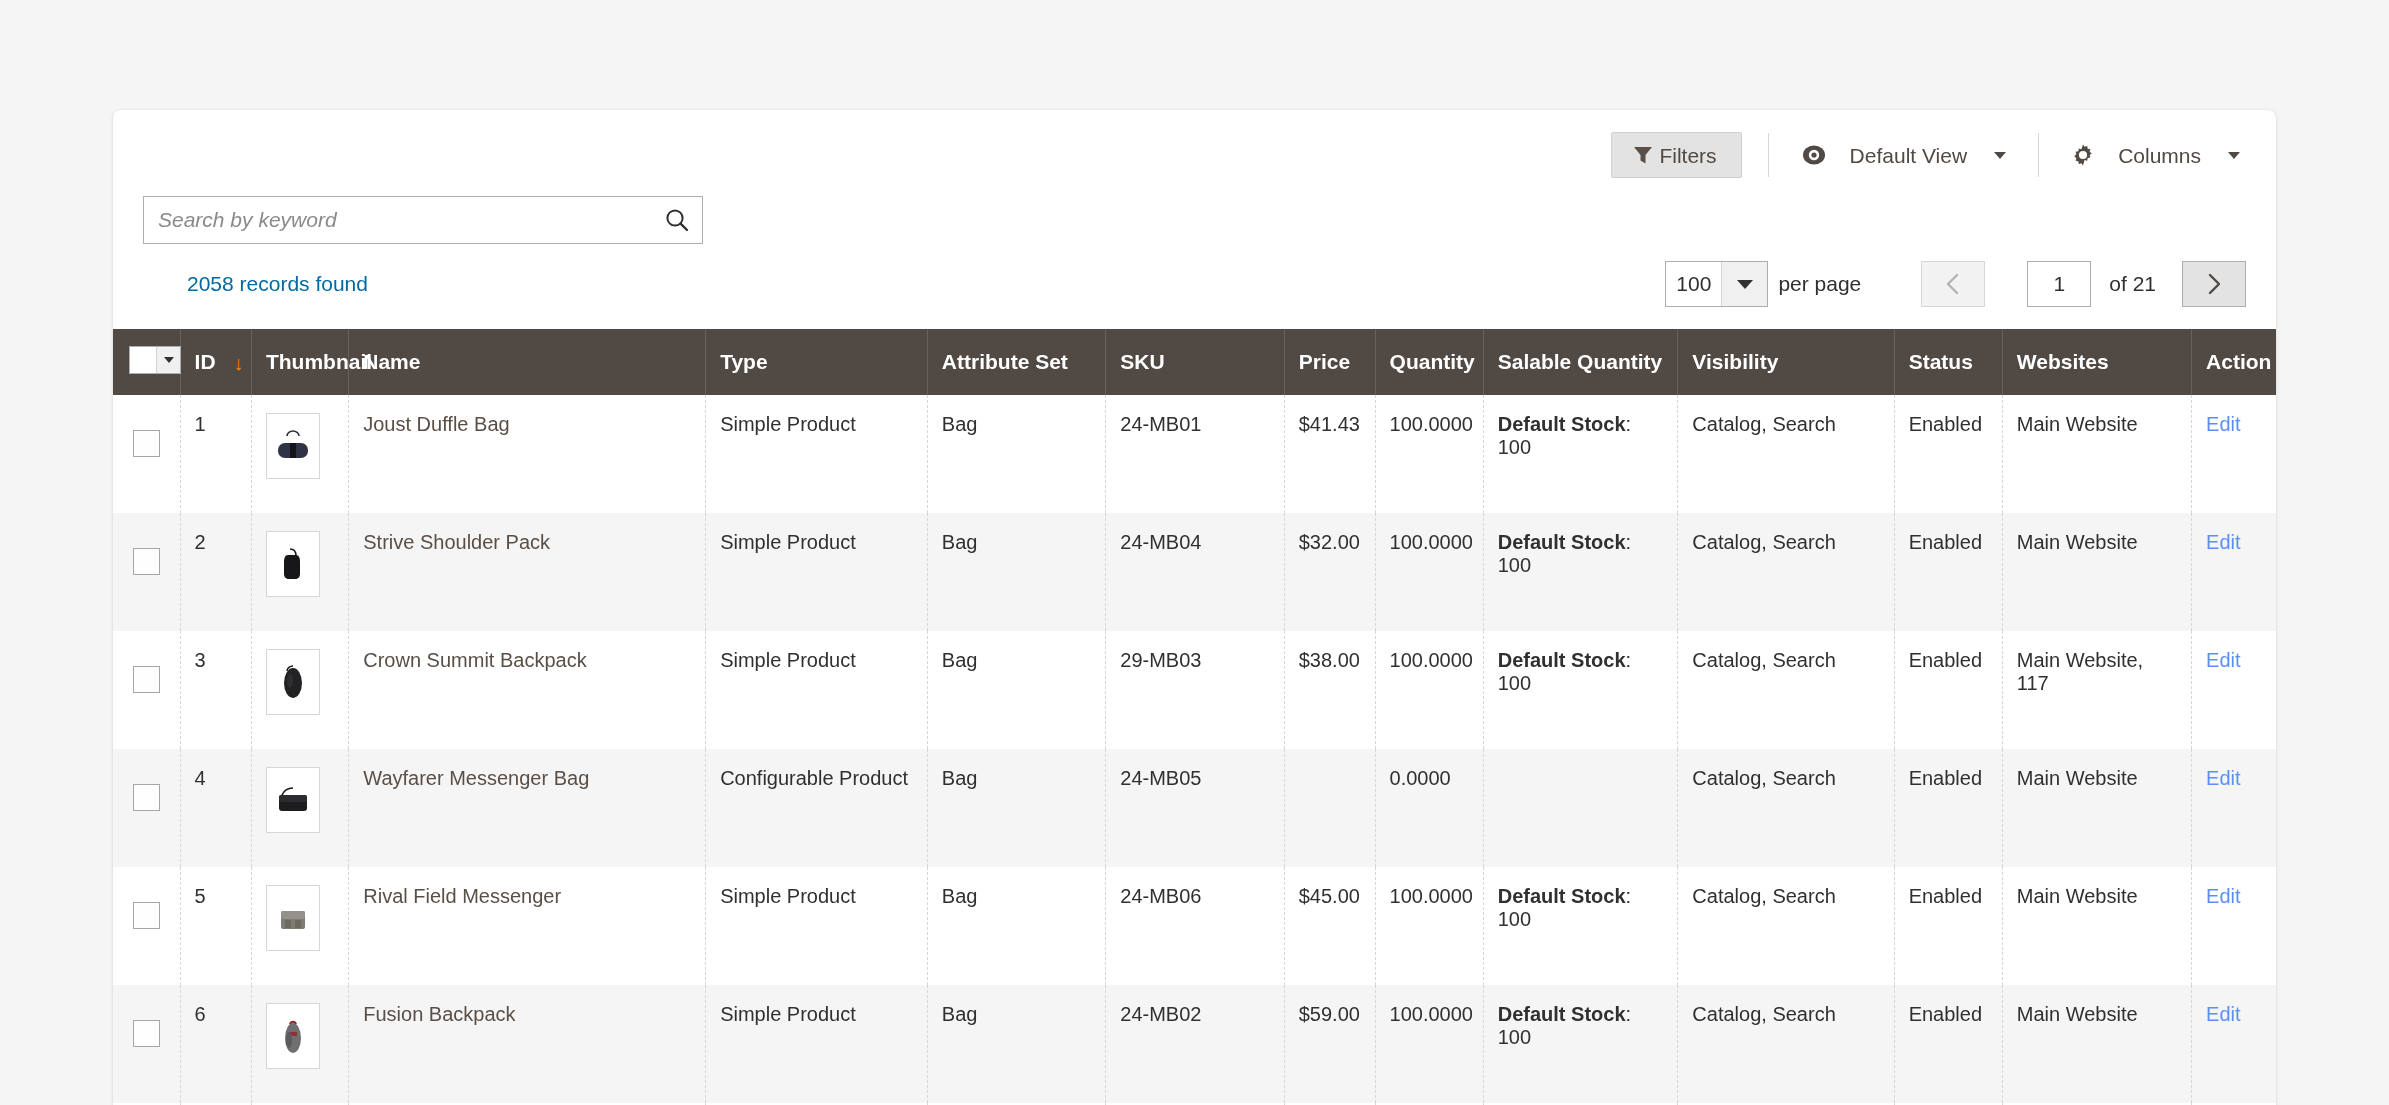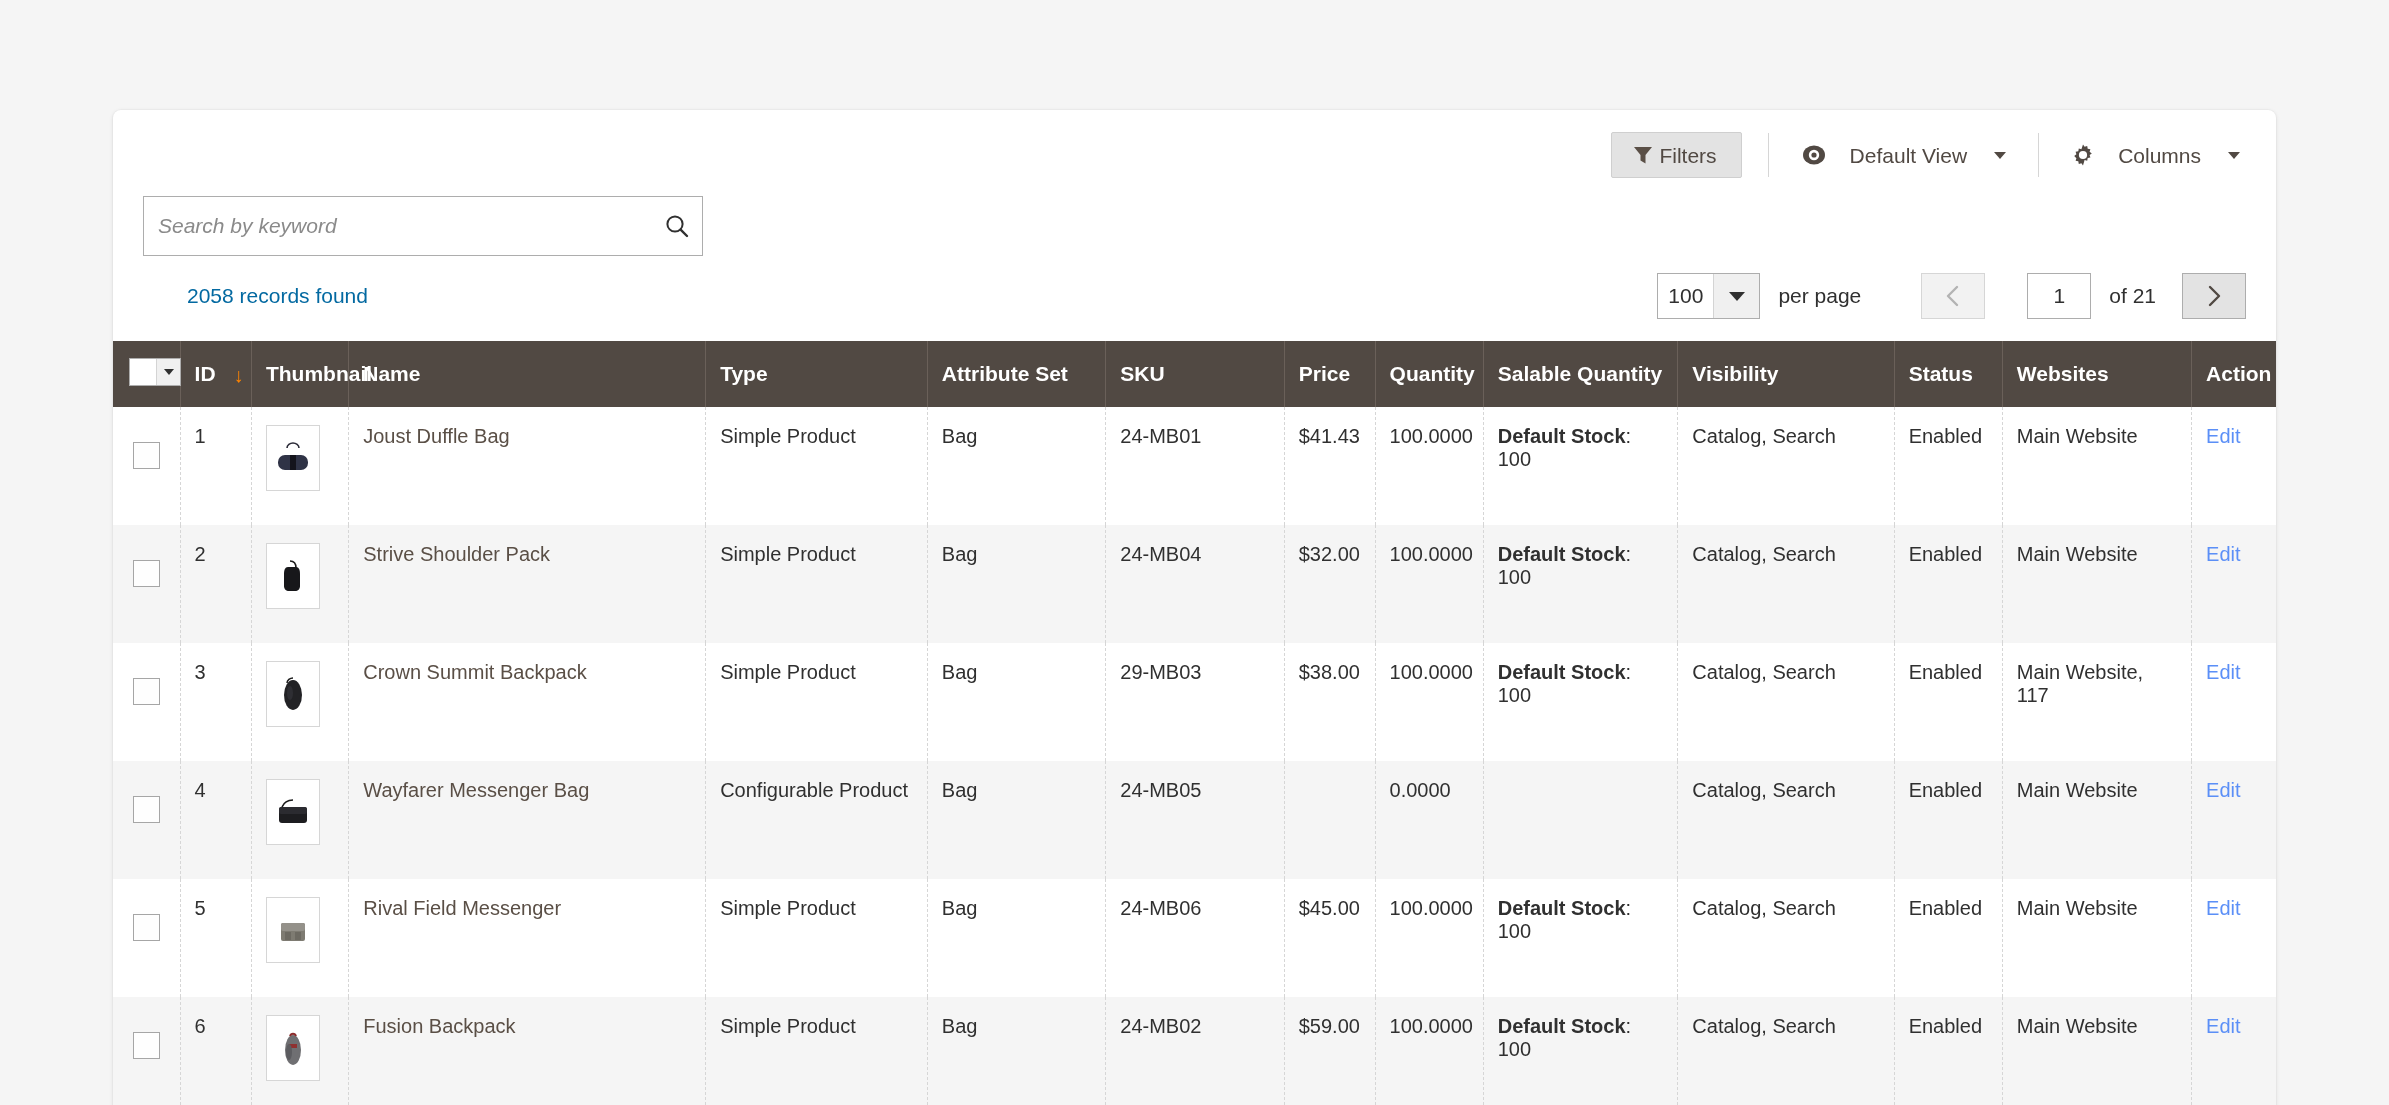--- a/index.html
+++ b/index.html
@@ -56,21 +56,21 @@
     border-right: 6px solid transparent;
     border-top: 7px solid #514943;
     margin-left: 4px;
   }
   .icon-svg { display:block; }
 
   
   .search-row { padding: 14px 30px 0 30px; }
   .search-box {
     position: relative;
-    width: 560px; height: 60px;
+    width: 560px; height: 48px;
     border: 1px solid #adadad;
     background: #fff;
   }
   .search-box input {
     width: 100%; height: 100%;
     border: 0; outline: none;
     padding: 0 56px 0 14px;
     font-size: 21px;
     font-style: italic;
     color: #303030;
@@ -120,21 +120,21 @@
     margin-left: 44px;
     font-size: 21px;
     color: #0369a1;
   }
   .pager {
     margin-left: auto;
     display: flex; align-items: center;
   }
   .pager .per-page-select { min-width: 98px; }
   .pager .per-page-select .sel-label { justify-content: center; padding: 0 10px; }
-  .pager .per-page-label { font-size: 21px; color: #303030; margin-left: 18px; }
+  .pager .per-page-label { font-size: 21px; color: #303030; margin-left: 10px; }
   .pg-btn {
     width: 64px; height: 46px;
     border: 1px solid #adadad;
     background: #e3e3e3;
     display: flex; align-items: center; justify-content: center;
     cursor: pointer; color: #514943;
   }
   .pg-btn.disabled { background: #f2f2f2; border-color: #d6d6d6; color: #b3b3b3; cursor: default; }
   .pg-prev { margin-left: 60px; }
   .pg-input {

